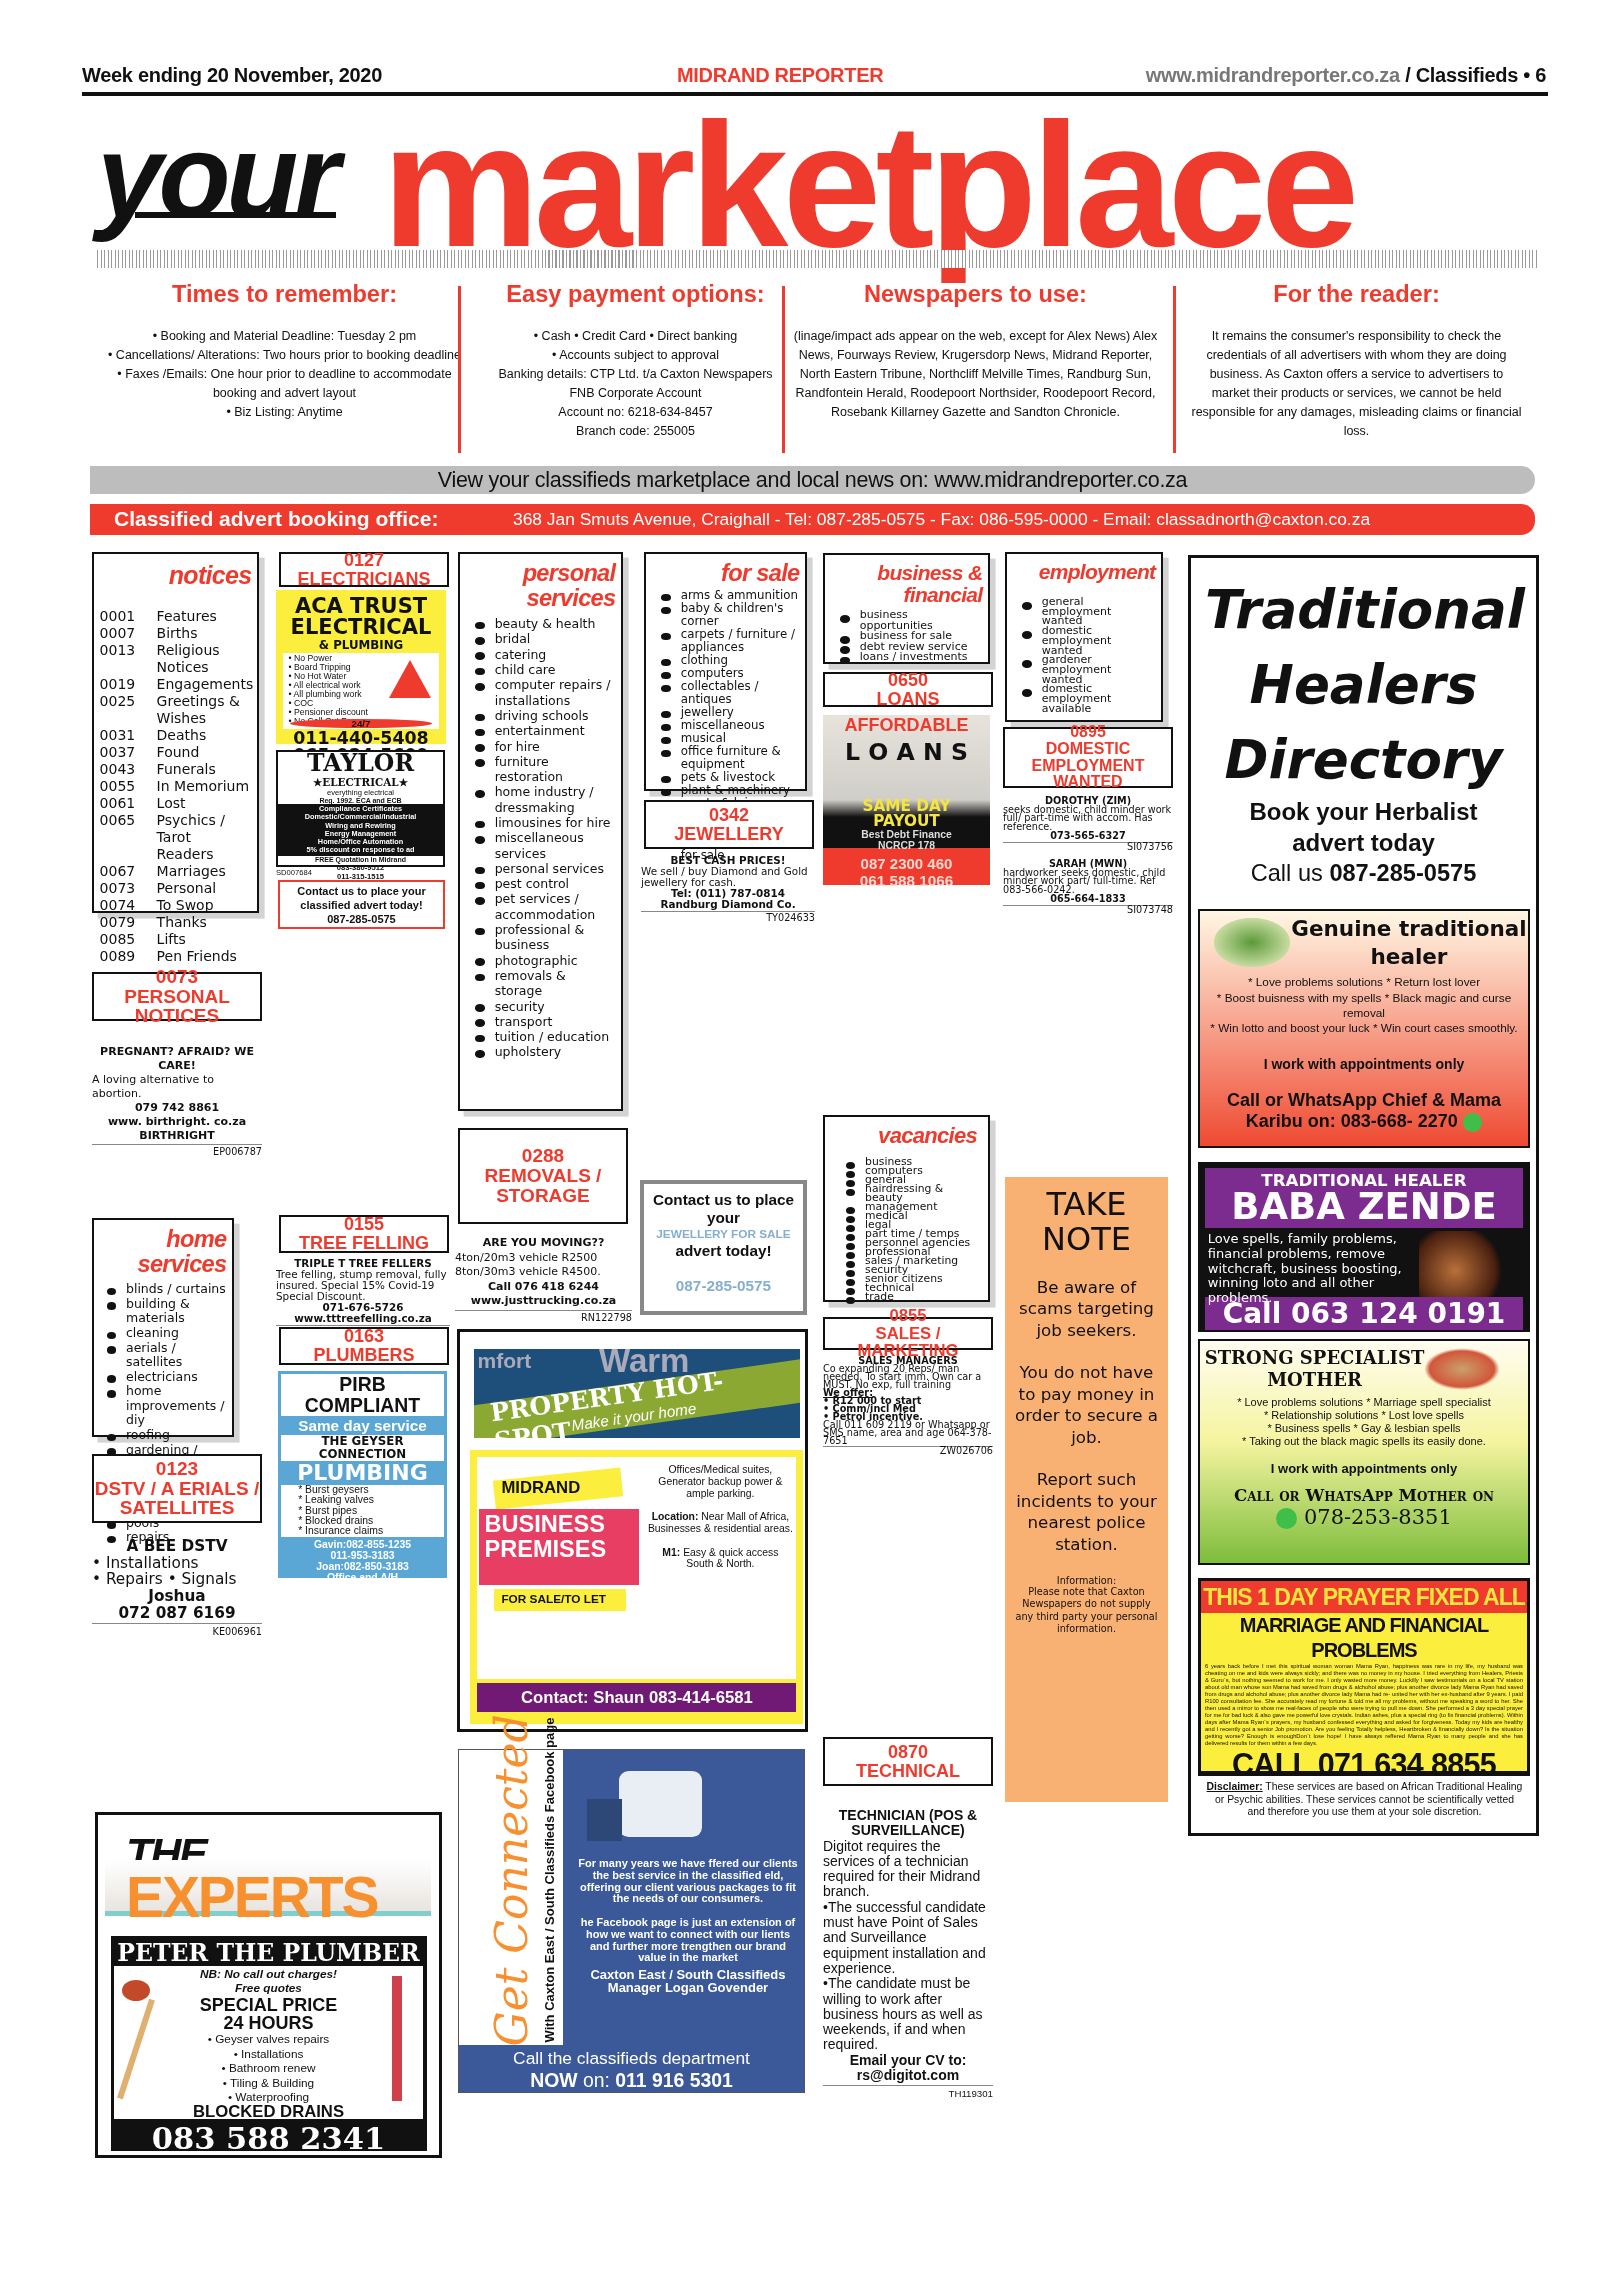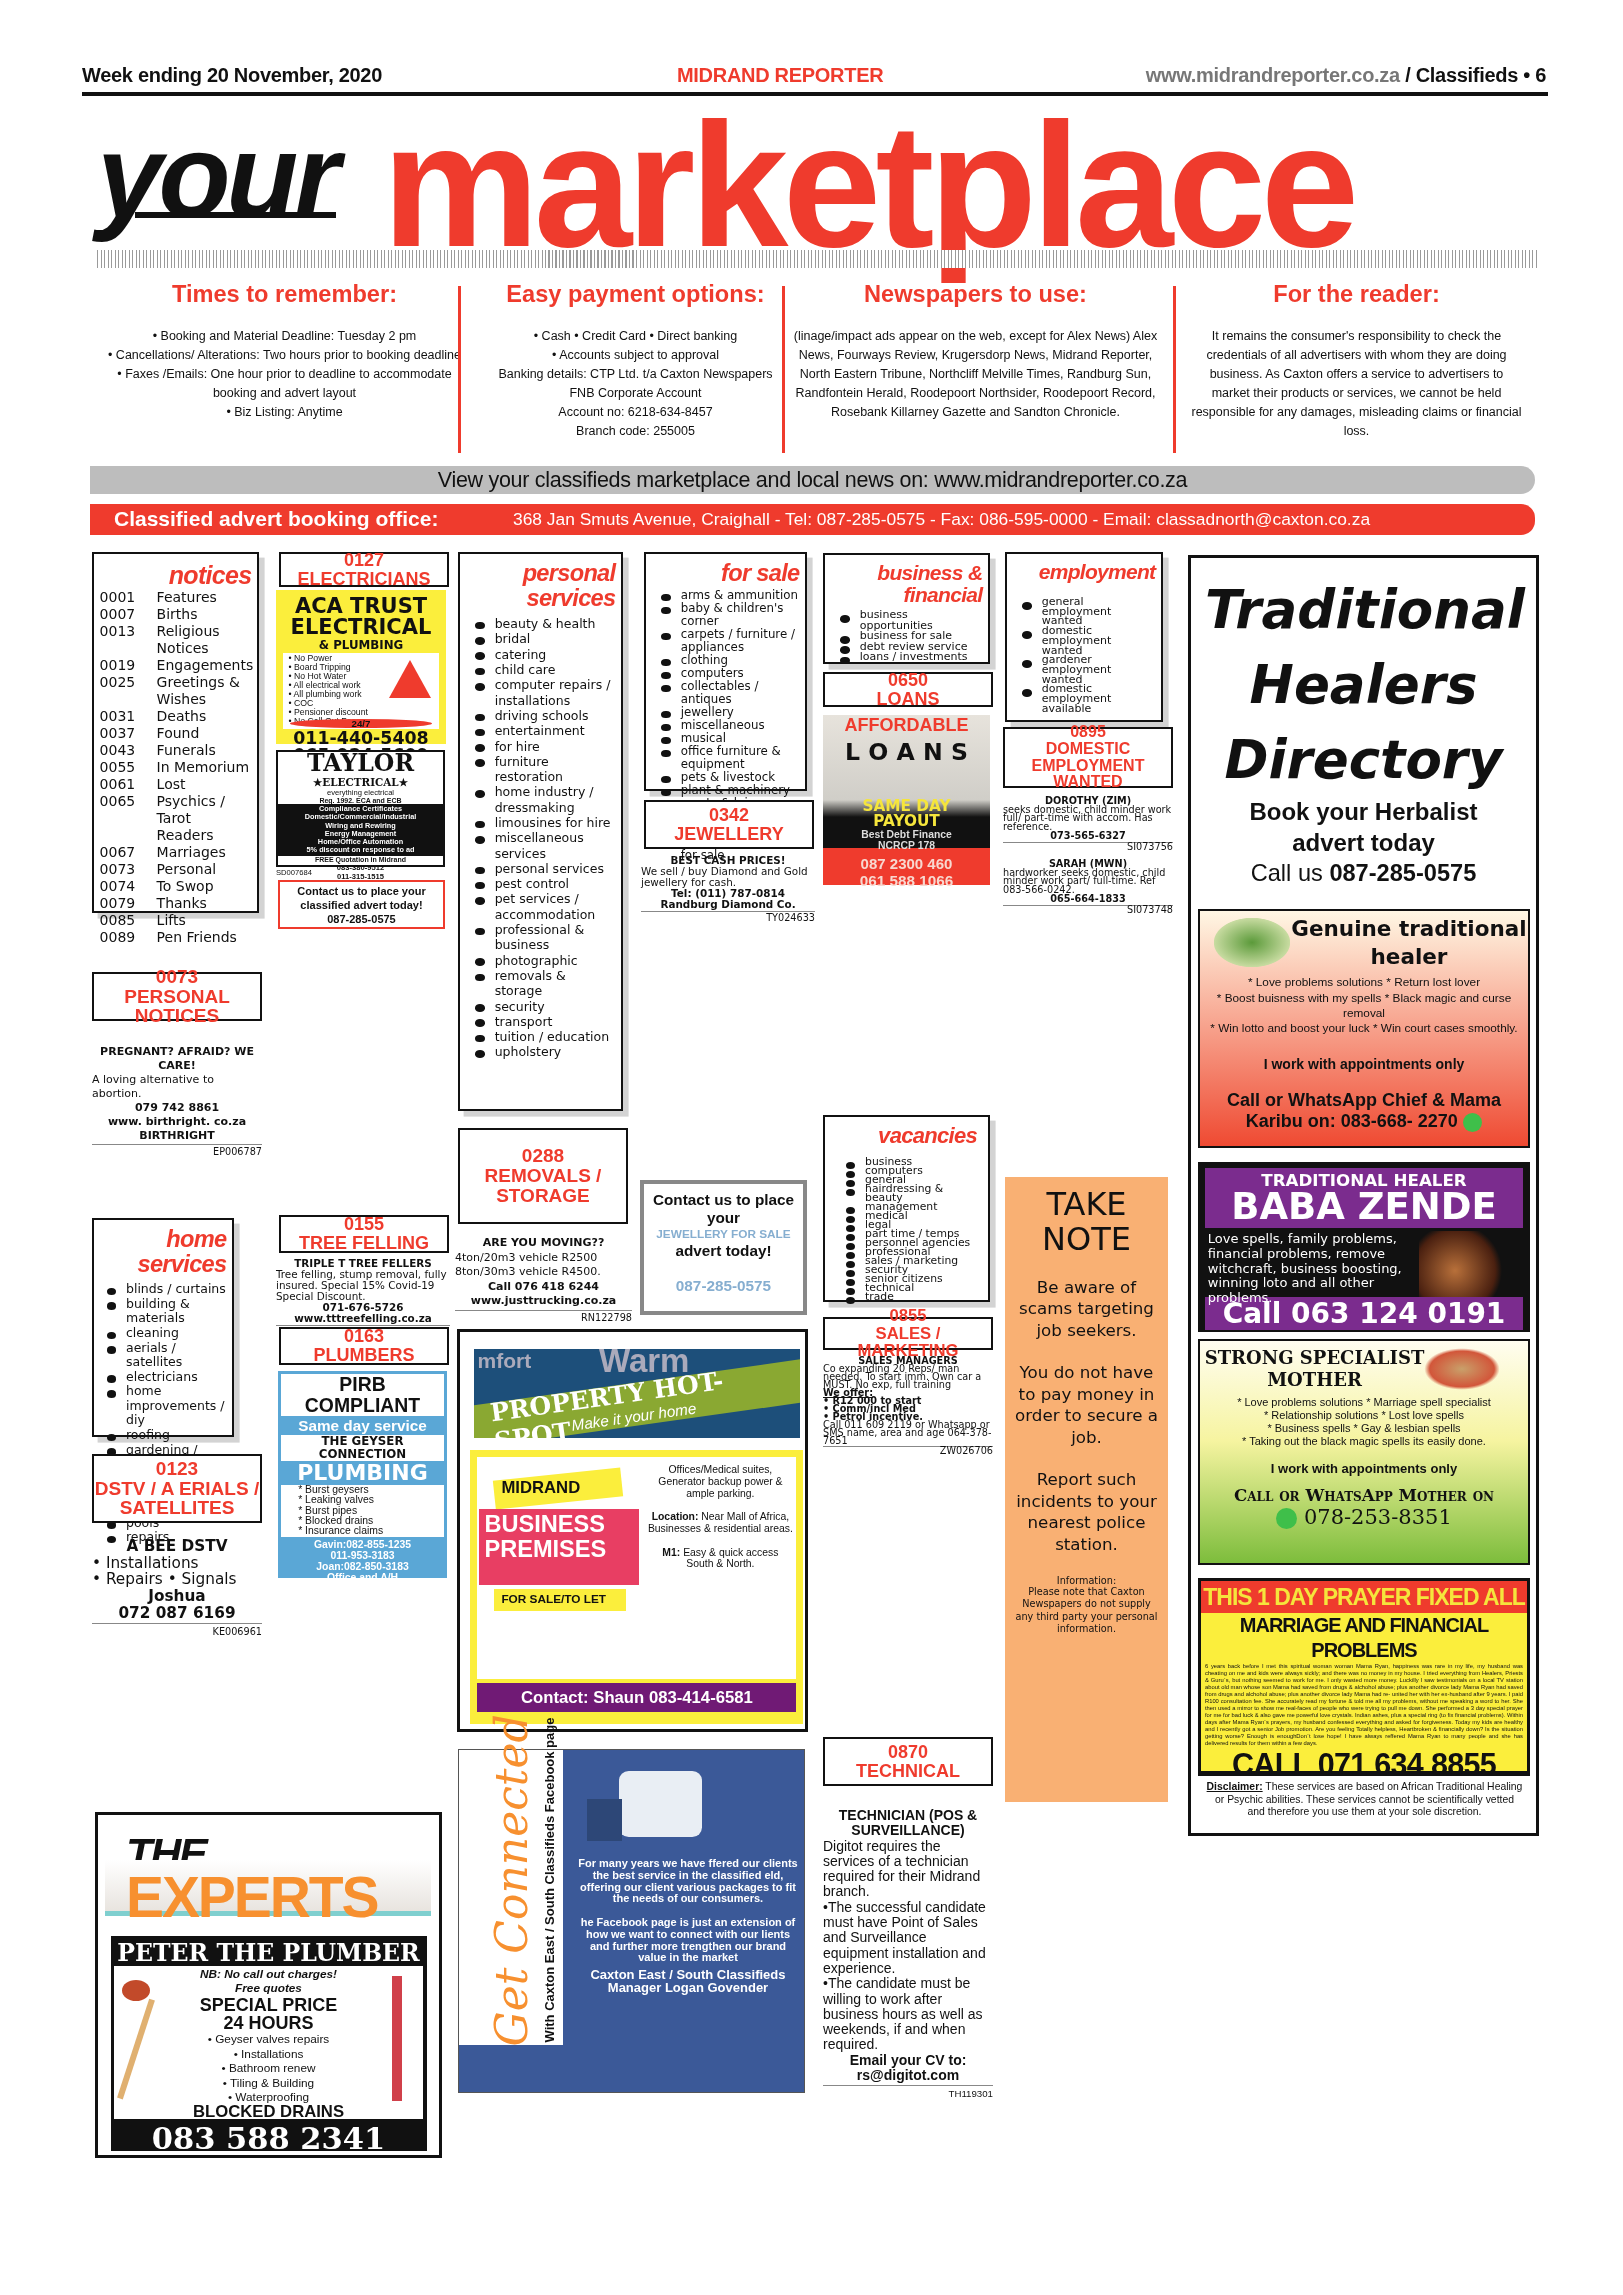--- a/index.html
+++ b/index.html
@@ -73,21 +73,21 @@
   <p>It remains the consumer's responsibility to check the credentials of all advertisers with whom they are doing business. As Caxton offers a service to advertisers to market their products or services, we cannot be held responsible for any damages, misleading claims or financial loss.</p>
 </div>
 
 <div class="abs graybar">View your classifieds marketplace and local news on: www.midrandreporter.co.za</div>
 <div class="abs redbar">
   <span class="t">Classified advert booking office:</span>
   <span class="a">368 Jan Smuts Avenue, Craighall  - Tel: 087-285-0575 -  Fax: 086-595-0000 - Email:  classadnorth@caxton.co.za</span>
 </div>
 
 <div class="box" style="left:92px;top:552px;width:167px;height:361px;padding:8.3px 5.6px">
-  <div class="sect" style="font-size:25px;margin-bottom:0">notices</div>
+  <div class="sect" style="font-size:25px;margin-bottom:19px">notices</div>
   <div class="notices-tbl" id="notices-list">
       <div>
         <span class="c">0001</span>
         <span>Features</span>
       </div>
       <div>
         <span class="c">0007</span>
         <span>Births</span>
       </div>
       <div>
@@ -375,20 +375,24 @@
   <div style="position:absolute;left:0;top:0;width:104px;height:295px;background:#fff"></div>
   <div style="position:absolute;left:-94px;top:125px;width:292px;transform:rotate(-90deg);color:#f7902f;font-family:'DejaVu Serif',serif;font-style:italic;font-size:44px;white-space:nowrap">Get Connected</div>
   <div style="position:absolute;left:-56px;top:139px;width:292px;transform:rotate(-90deg);font-weight:bold;font-size:13px;white-space:nowrap;text-align:center">With Caxton East / South Classifieds Facebook page</div>
   <div style="position:absolute;left:160px;top:21px;width:83px;height:66px;background:#e9eef4;border-radius:9.7px"></div>
   <div style="position:absolute;left:128px;top:49px;width:35px;height:42px;background:#2d4777"></div>
   <div style="position:absolute;left:118px;top:108px;width:222px;color:#fff;font-weight:bold;font-size:11px;line-height:11.8px;text-align:center">
     <div>For many years we have ffered our clients the best service in the classified eld, offering our client various packages to fit the needs of our consumers.</div><br>
     <div>he Facebook page is just an extension of how we want to connect with our lients and further more trengthen our brand value in the market</div>
     <div style="font-size:13px;line-height:13px;margin-top:4.2px">Caxton East / South Classifieds Manager Logan Govender</div>
   </div>
+  <div style="position:absolute;left:0;top:298px;width:100%;text-align:center;color:#fff">
+    <div style="font-size:17.4px">Call the classifieds department</div>
+    <div style="font-size:19.4px"><b>NOW</b><span> on: </span><b>011 916 5301</b></div>
+  </div>
 </div>
 
 <div class="box" style="left:644px;top:552px;width:163px;height:239px;padding:7px 5.6px">
   <div class="sect" style="font-size:23.6px;margin-bottom:2.8px">for sale</div>
   <ul class="b" id="sale-list" style="font-size:11.8px;line-height:13px;padding-left:9.7px">
       <li>arms &amp; ammunition</li>
       <li>baby &amp; children's corner</li>
       <li>carpets / furniture / appliances</li>
       <li>clothing</li>
       <li>computers</li>

